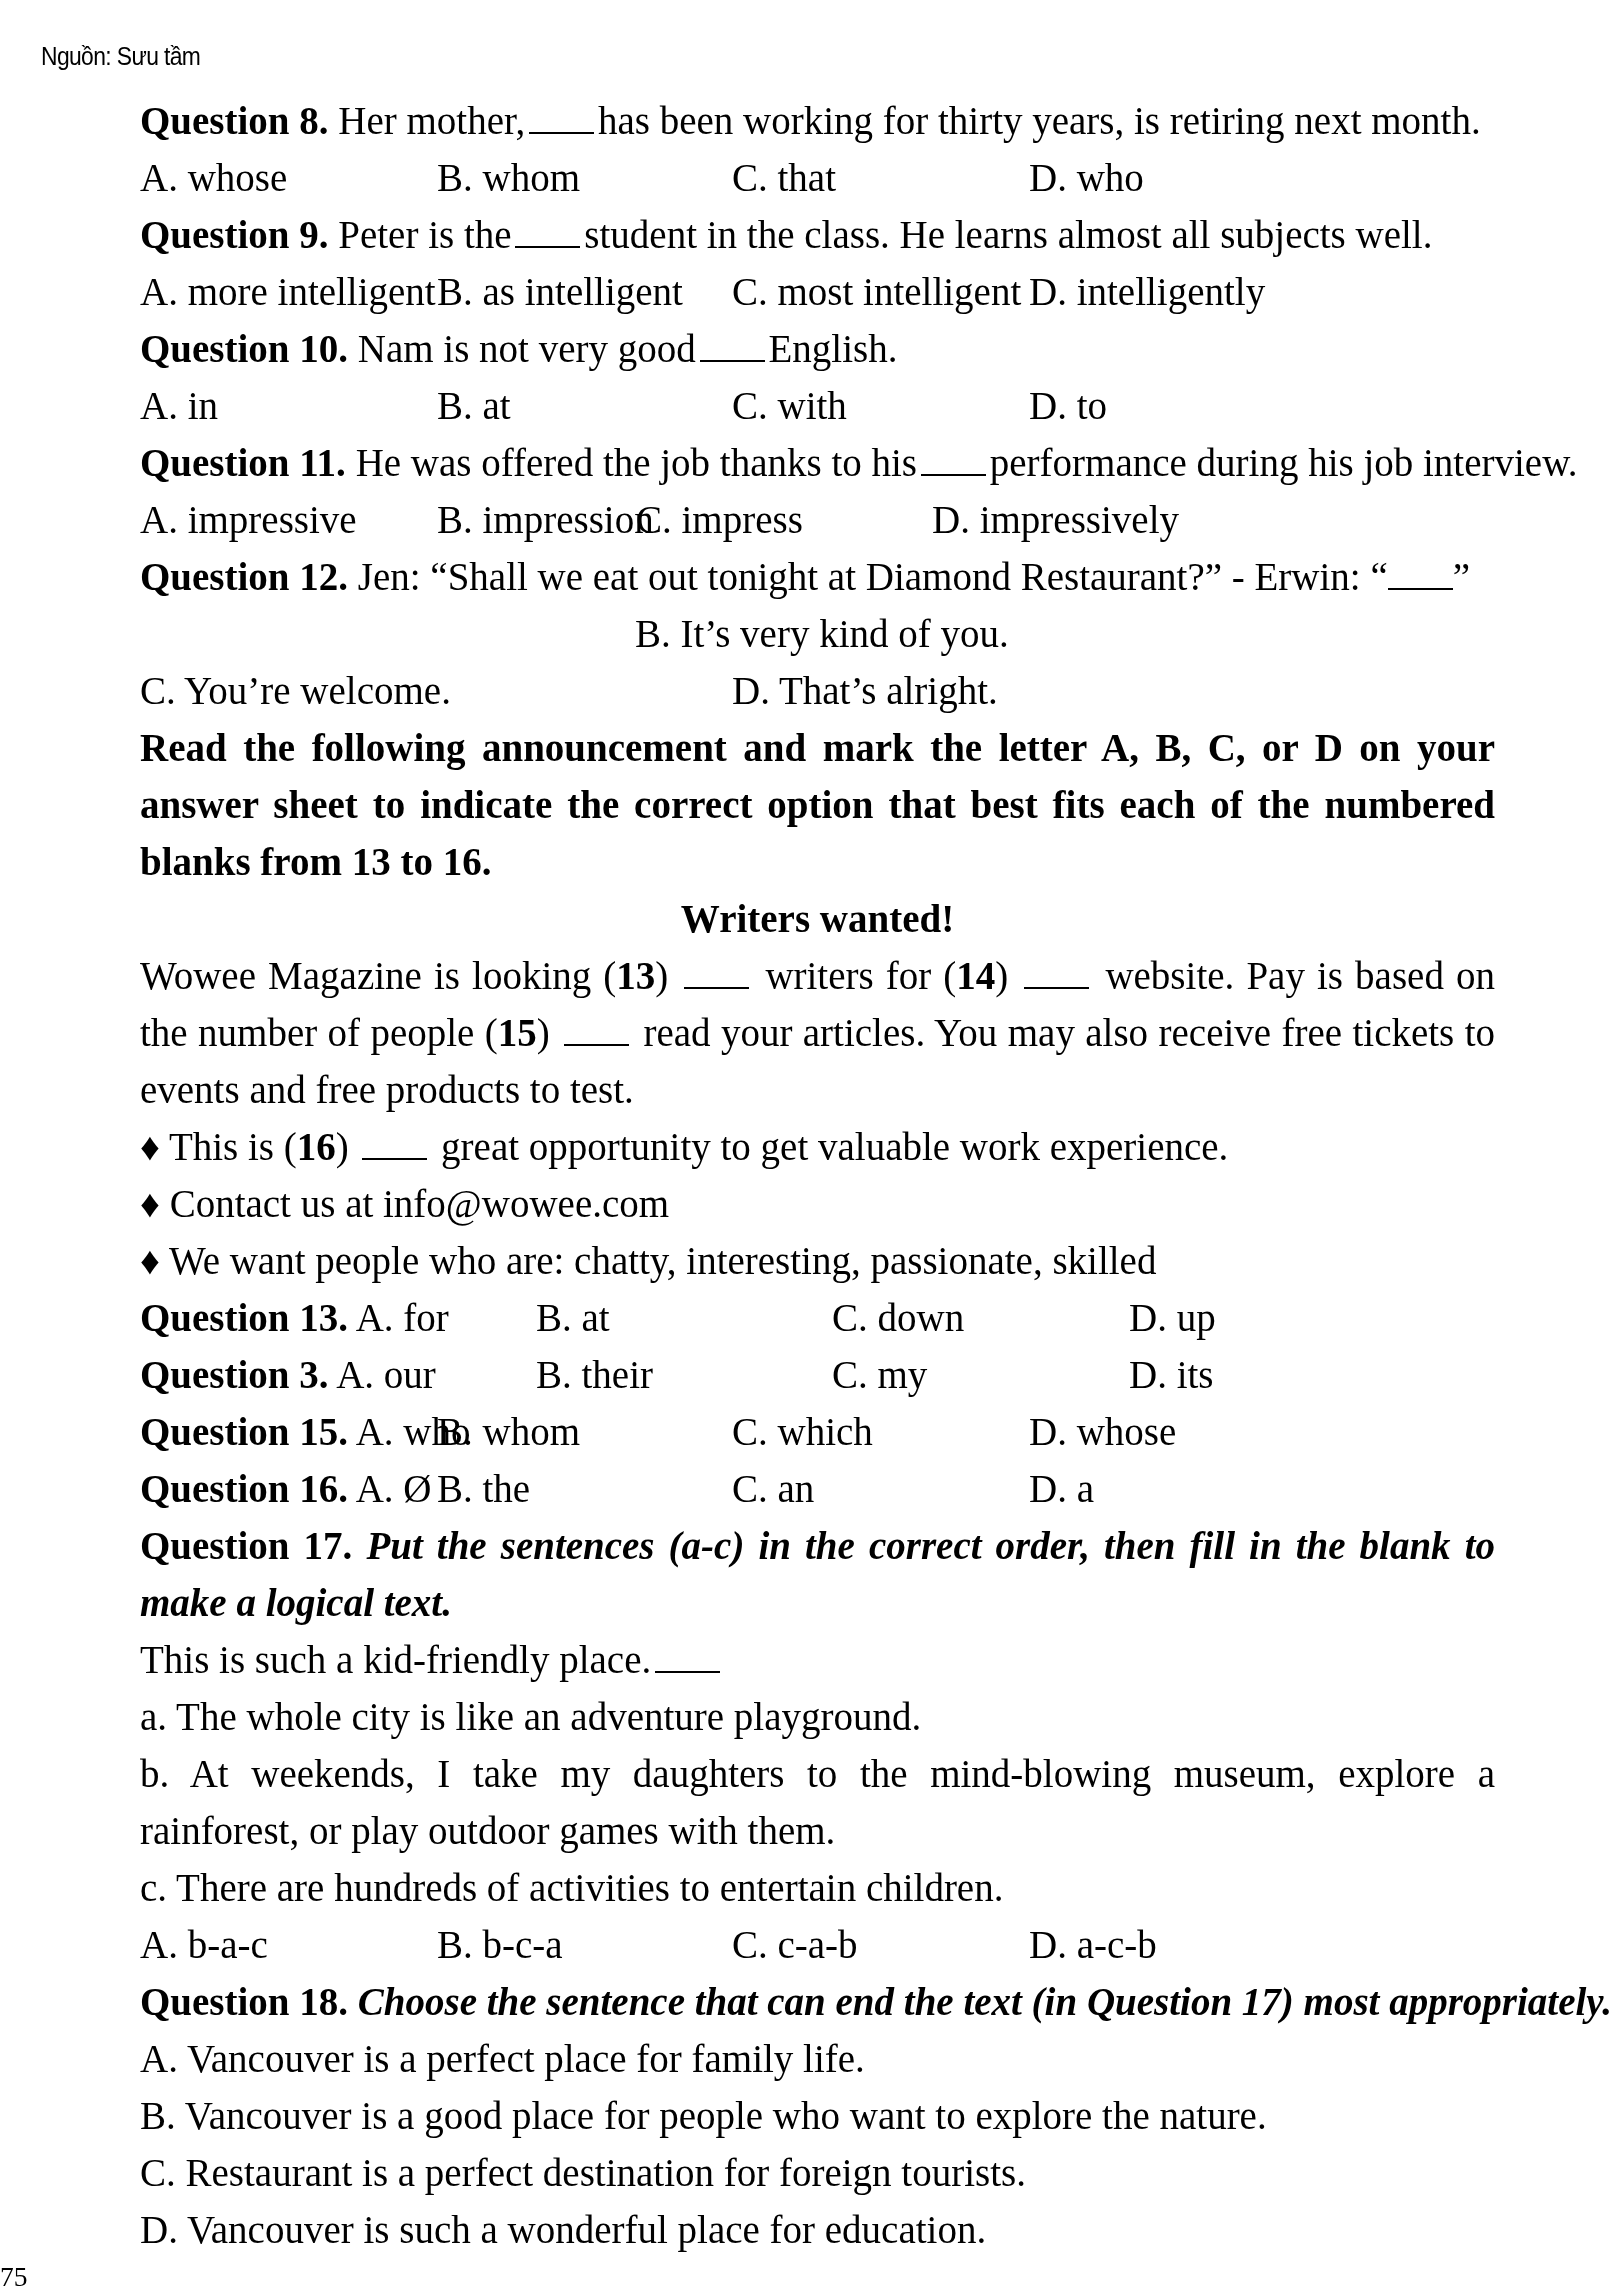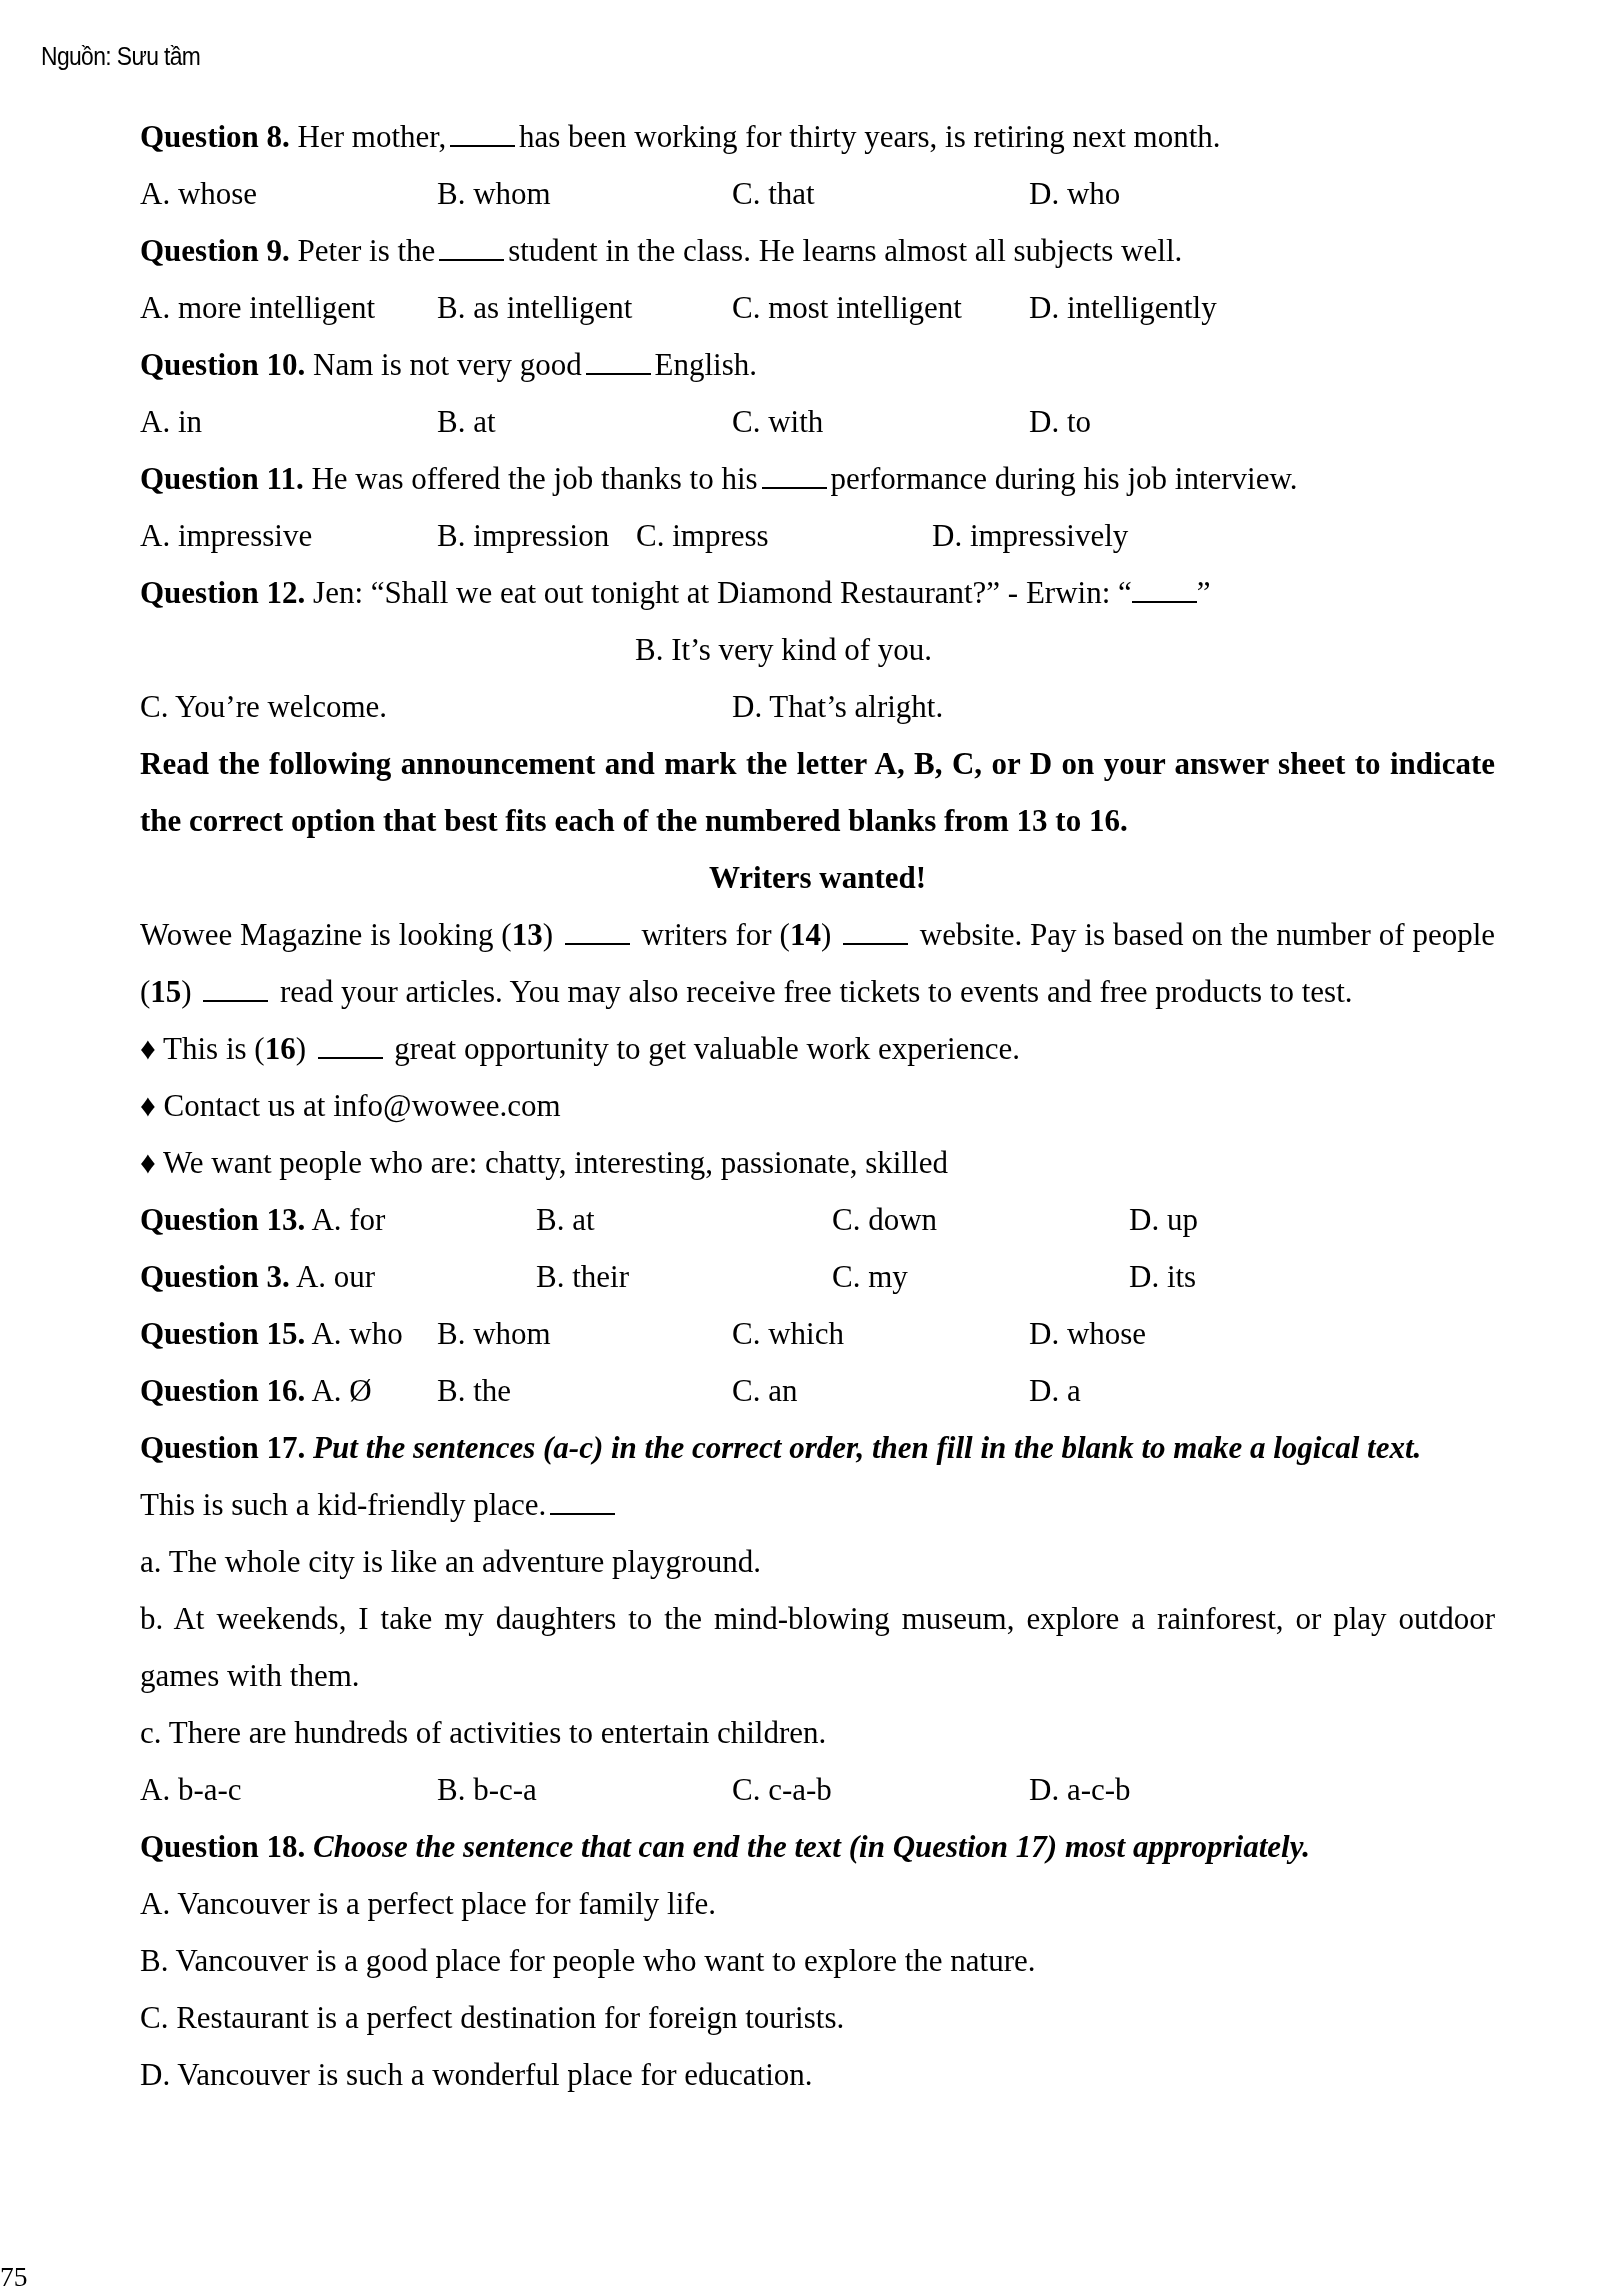--- a/index.html
+++ b/index.html
@@ -1,20 +1,20 @@
 <!DOCTYPE html>
 <html style="font-size:10.5px"><head>
 <meta charset="utf-8">
 <style>
   html, body { margin: 0; padding: 0; background: #ffffff; }
   body { width: 1623px; height: 2295px; position: relative; overflow: hidden;
          font-family: "Liberation Serif", serif; color: #000; }
   .source { position: absolute; left: 41px; top: 41px; font-family: "Liberation Sans", sans-serif;
             font-size: 26px; letter-spacing: -0.7px; transform: scaleX(0.88); transform-origin: left top; }
-  .content { position: absolute; left: 140px; top: 108px; width: 1355px; font-size: 31px; line-height: 57px; }
+  .content { position: absolute; left: 140px; top: 92px; width: 1355px; font-size: 39px; line-height: 57px; }
   .line { position: relative; height: 57px; white-space: nowrap; }
   .line.wrap { white-space: normal; height: auto; text-align: justify; text-align-last: left; }
   .b { font-weight: bold; }
   .i { font-style: italic; }
   .blank { display: inline-block; width: 65px; border-bottom: 2px solid #000; height: 0.7px; vertical-align: baseline; margin: 0 3.9px; }
   .opt { position: absolute; top: 0; }
   .c0 { left: 0; } .c1 { left: 297px; } .c2 { left: 592px; } .c3 { left: 889px; }
   .q11c1 { left: 297px; text-align: center; } .q11c2 { left: 496px; } .q11c3 { left: 792px; }
   .q12b { left: 495px; } .q12d { left: 592px; }
   .q13c1 { left: 396px; } .q13c2 { left: 692px; } .q13c3 { left: 989px; }

